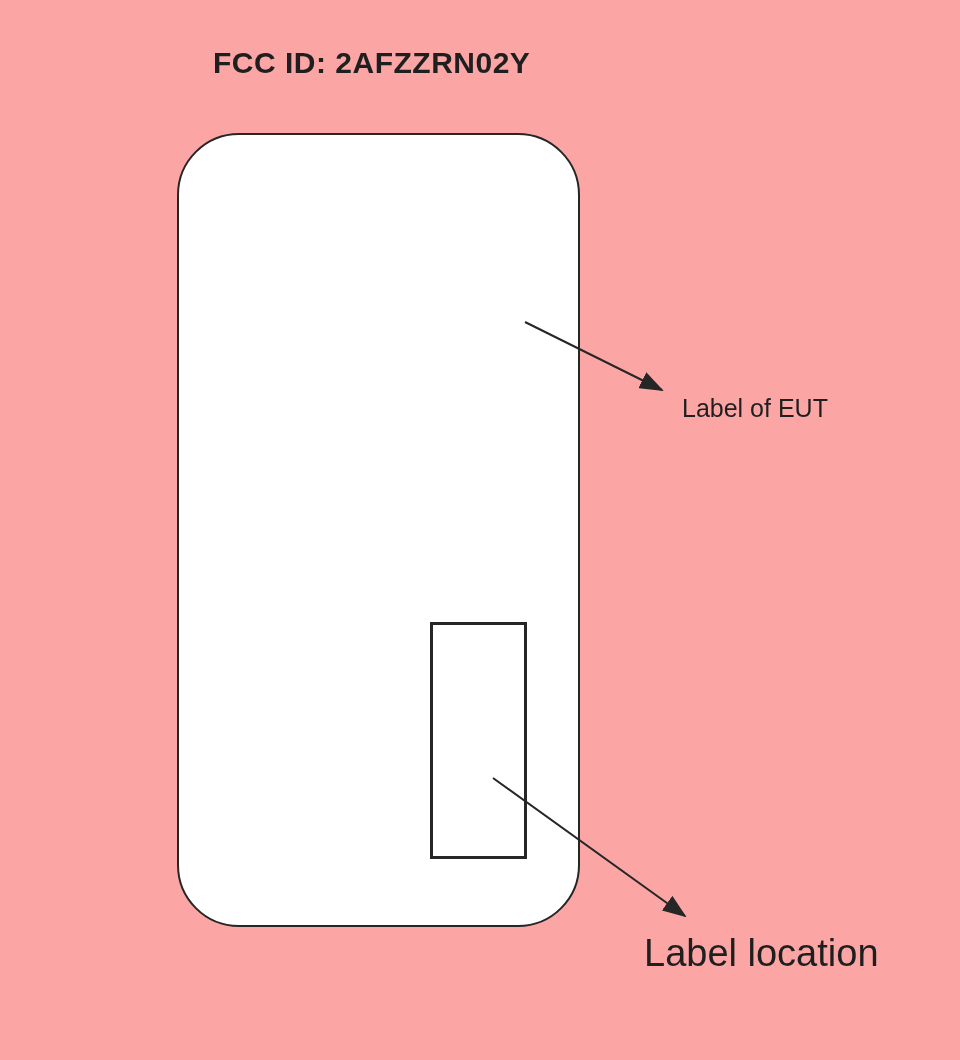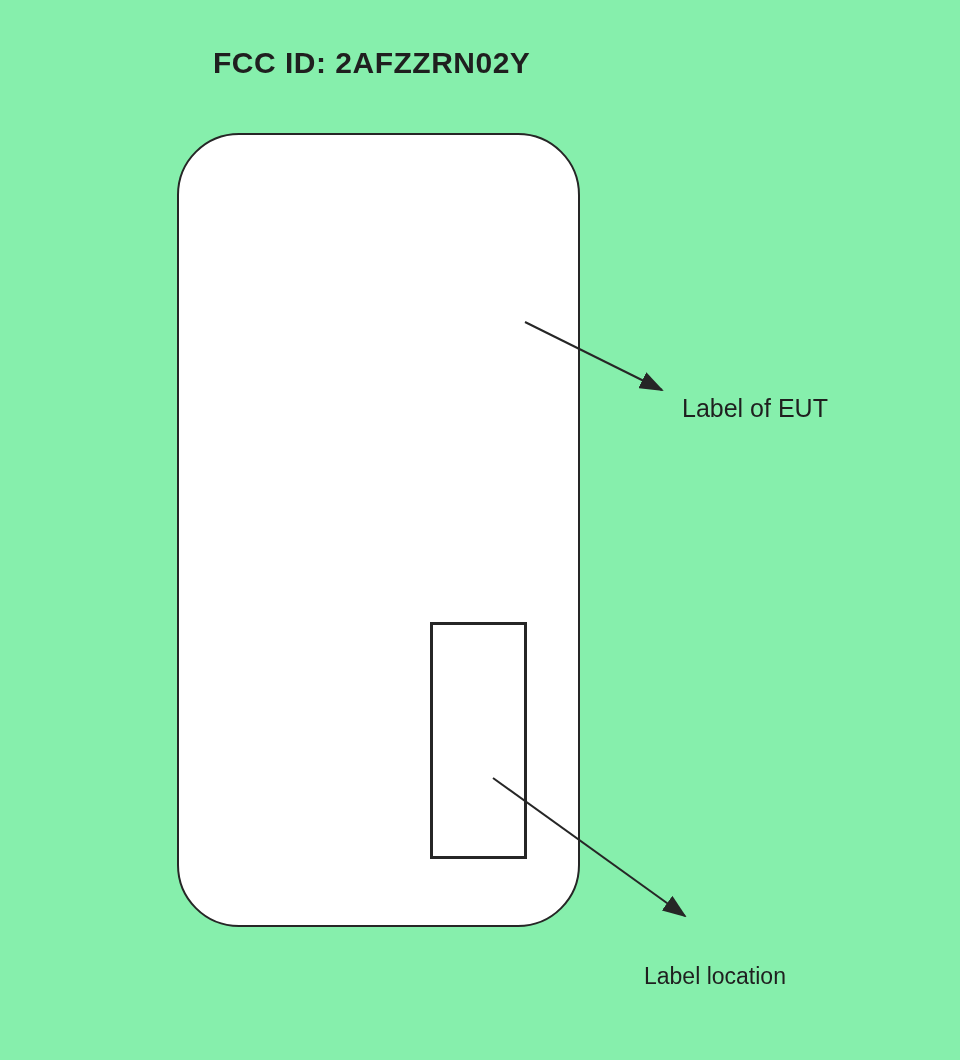--- a/index.html
+++ b/index.html
@@ -4,21 +4,21 @@
 <style>
   html, body {
     margin: 0;
     padding: 0;
     background: #ffffff;
   }
   .canvas {
     position: relative;
     width: 960px;
     height: 1060px;
-    background: #86efac;
+    background: #fca5a5;
     font-family: "Liberation Sans", sans-serif;
     color: #1f1f1f;
     overflow: hidden;
   }
   .title {
     position: absolute;
     left: 213px;
     top: 46px;
     font-size: 30px;
     font-weight: 700;
@@ -61,22 +61,22 @@
     color: #1f1f1f;
     white-space: nowrap;
   }
   .annotation.back-of-eut {
     left: 682px;
     top: 394px;
     font-size: 25px;
   }
   .annotation.label-location {
     left: 644px;
-    top: 963px;
-    font-size: 23px;
+    top: 932px;
+    font-size: 38px;
     text-align: right;
   }
 </style>
 </head>
 <body>
 
 <div class="canvas">
 
   <div class="title">FCC ID: 2AFZZRN02Y</div>
 

